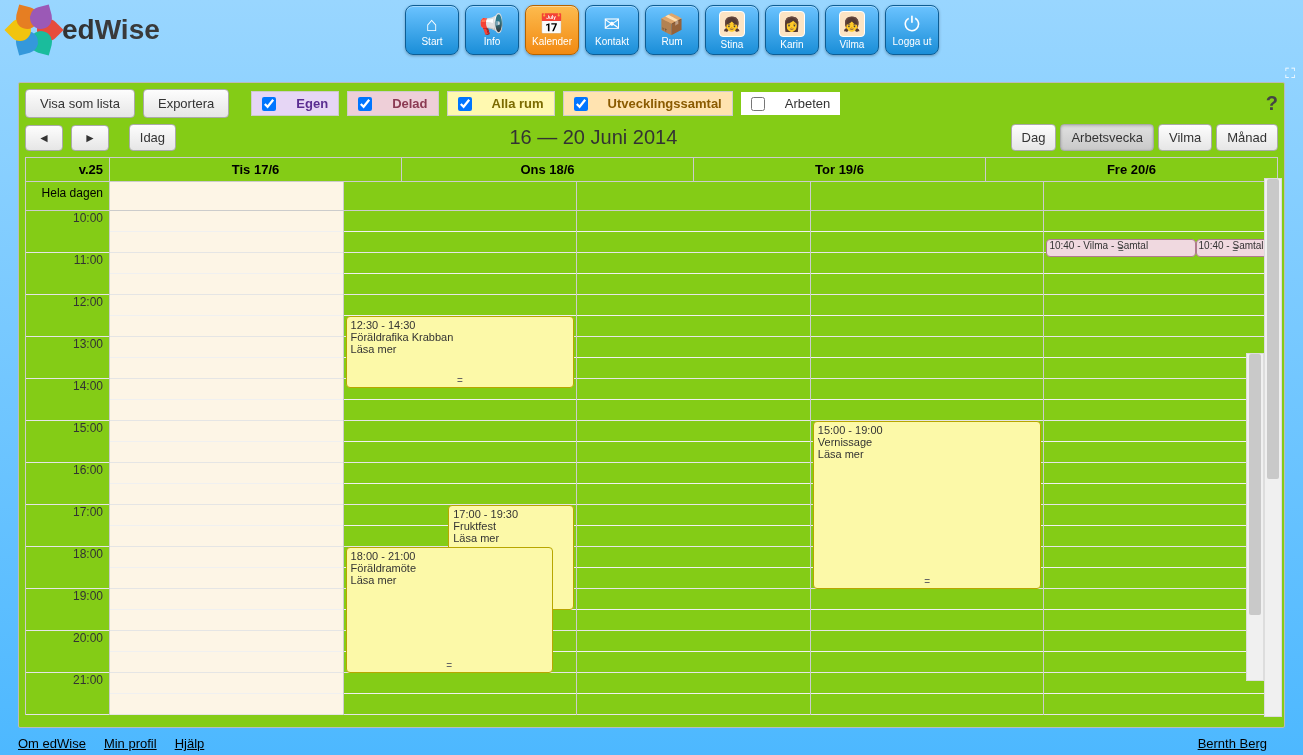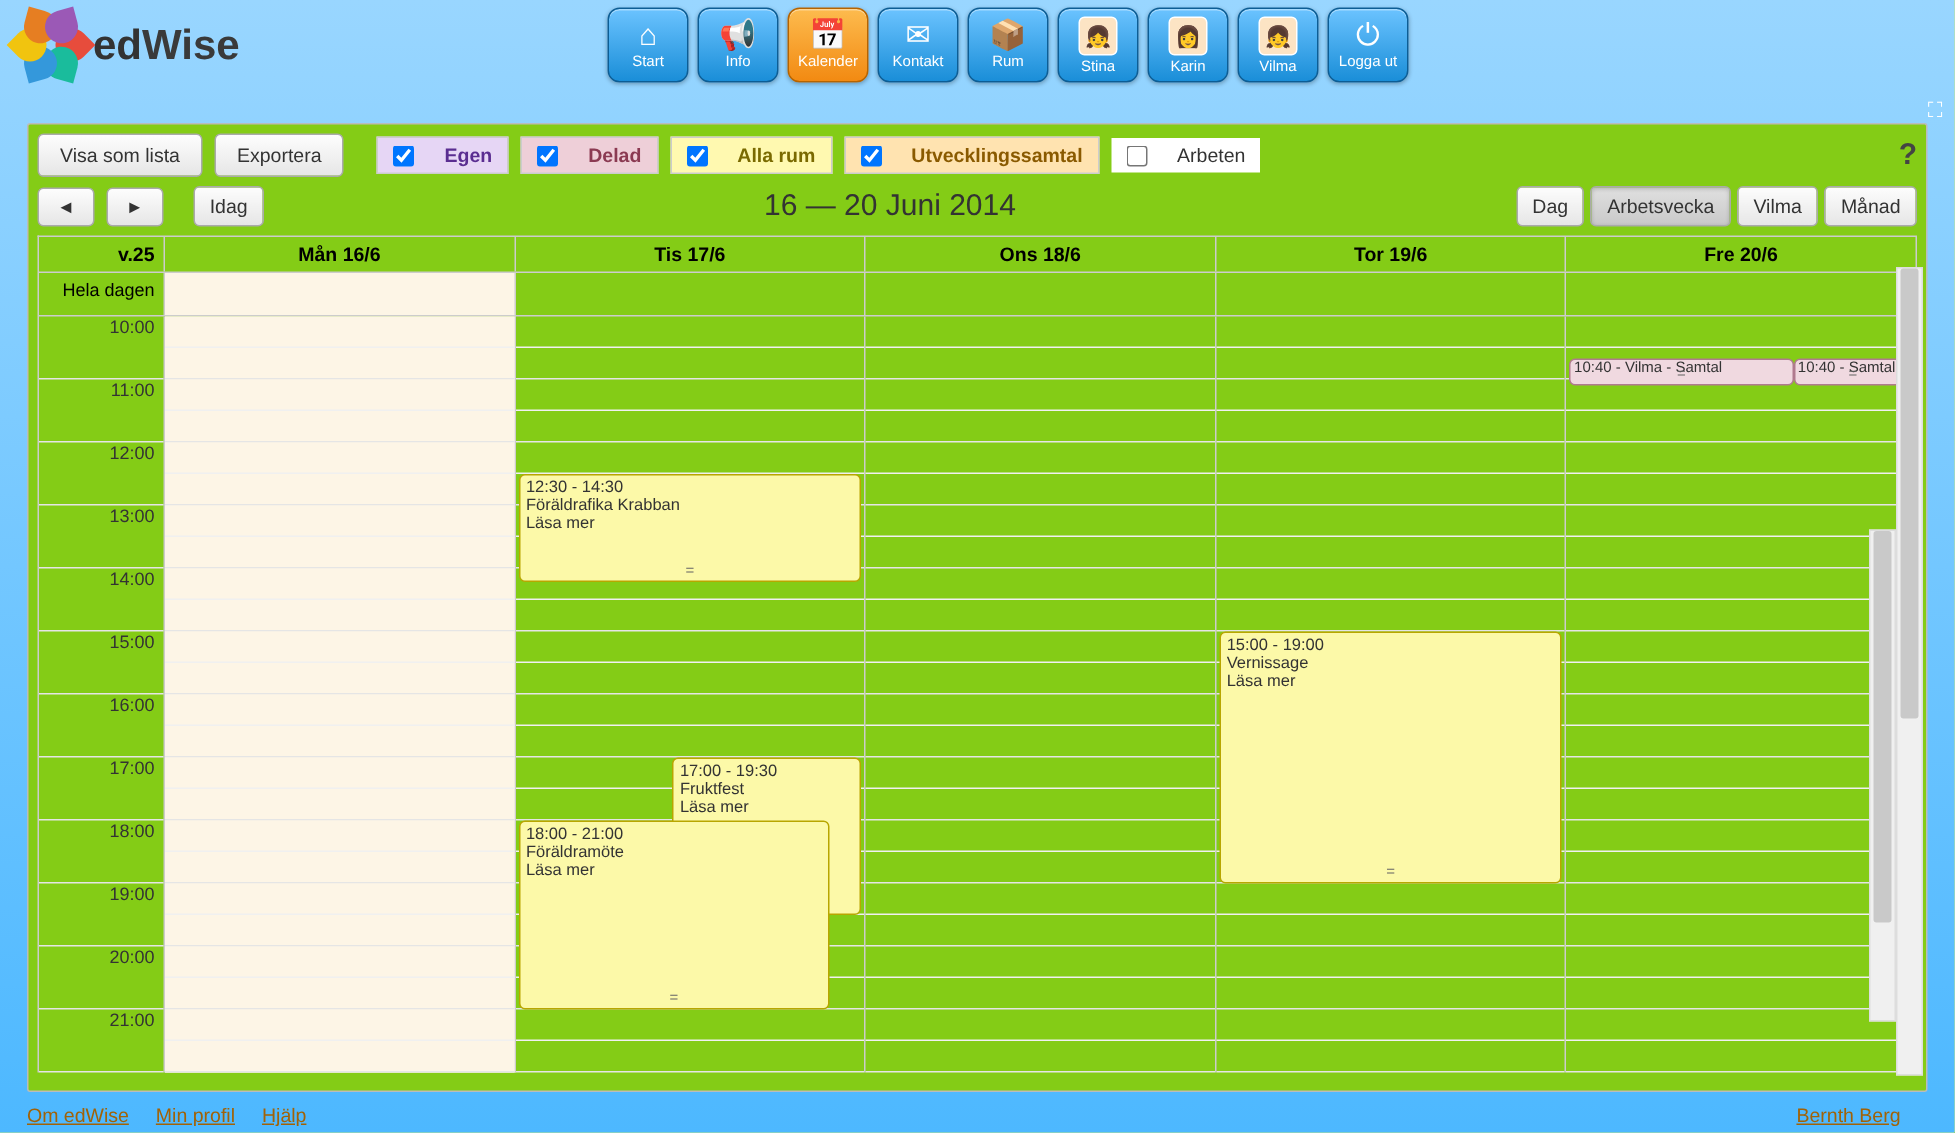--- a/index.html
+++ b/index.html
@@ -196,21 +196,21 @@
     background:#c9c9c9; border-radius:2px;
   }
 
   
   .footer {
     position:absolute; bottom:0; left:0; right:0;
     padding: 4px 18px;
     display:flex; align-items:center;
     font-size:13px; color:#fff;
   }
-  .footer a { color:#a16207; text-decoration:underline; margin-right:18px; cursor:pointer; }
+  .footer a { color:#000000; text-decoration:underline; margin-right:18px; cursor:pointer; }
   .footer .username { margin-left:auto; text-decoration:underline; cursor:pointer; }
 </style>
 </head>
 <body>
 
 <div class="topnav">
   <div class="logo">
     <div class="logo-pinwheel">
       <span class="p1"></span>
         <span class="p2"></span>
@@ -303,21 +303,20 @@
         <div class="btn small">Dag</div>
         <div class="btn small active-view">Arbetsvecka</div>
         <div class="btn small">Vilma</div>
         <div class="btn small">Månad</div>
       </div>
     </div>
 
     <div class="calgrid">
       <div class="headerrow">
         <div class="timecol-head">v.25</div>
-        <div class="daycol-head">Mån 16/6</div>
         <div class="daycol-head">Tis 17/6</div>
         <div class="daycol-head">Ons 18/6</div>
         <div class="daycol-head">Tor 19/6</div>
         <div class="daycol-head">Fre 20/6</div>
       </div>
       <div class="alldayrow">
         <div class="timecol-head" style="font-weight:normal;font-size:12px">Hela dagen</div>
         <div class="daycol-head" style="background:#fdf5e6"></div>
         <div class="daycol-head"></div>
         <div class="daycol-head"></div>

